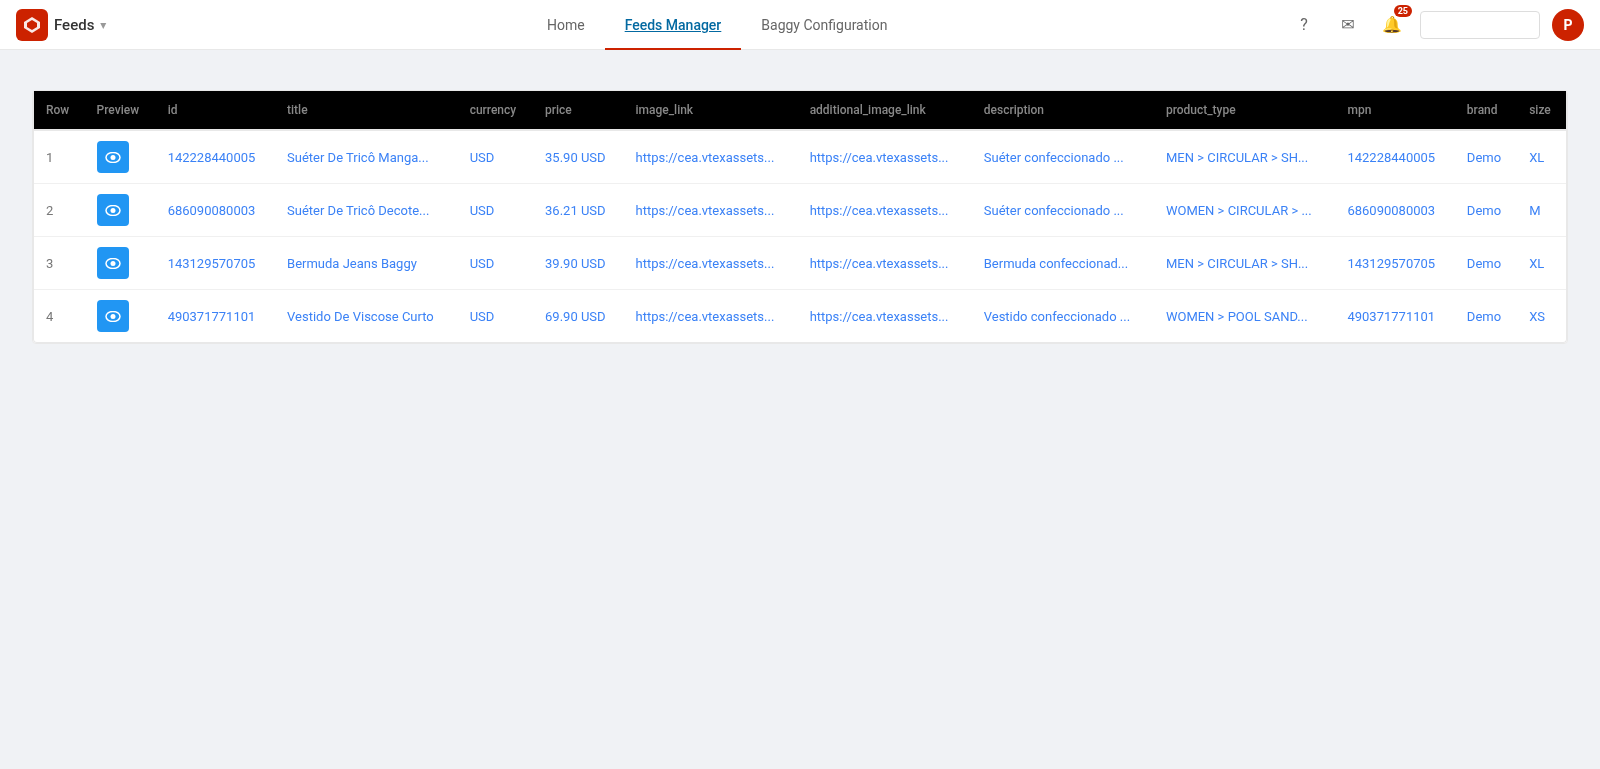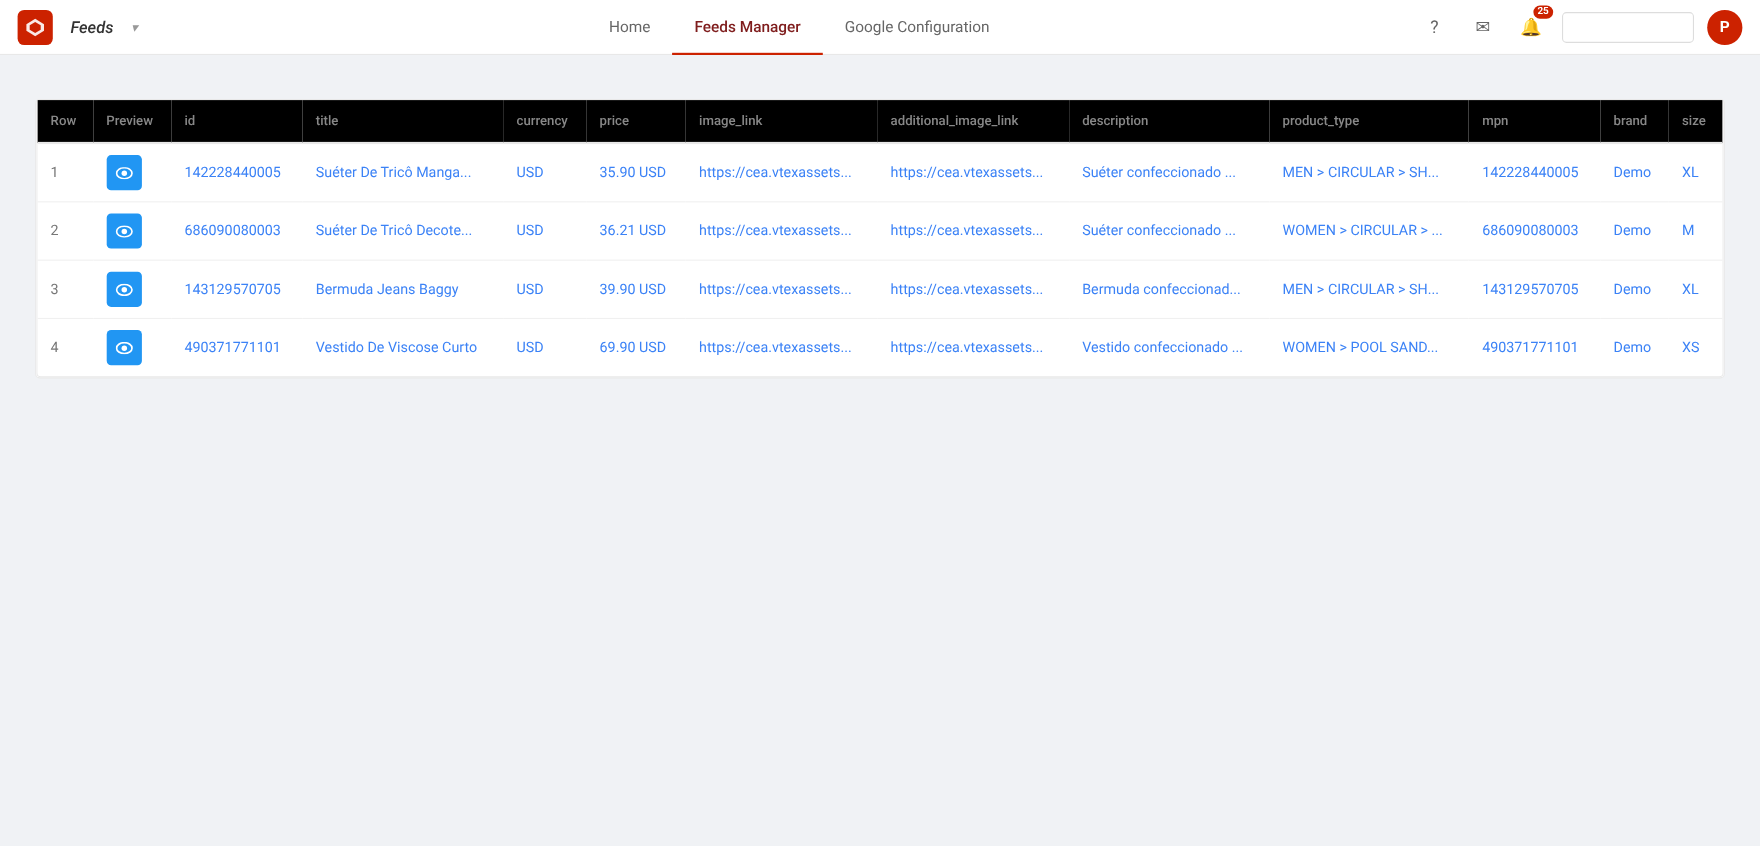--- a/index.html
+++ b/index.html
@@ -29,23 +29,22 @@
       align-items: center;
       justify-content: center;
       color: #fff;
       font-weight: bold;
       font-size: 14px;
       flex-shrink: 0;
     }
     .topnav-brand {
       display: flex;
       align-items: center;
-      gap: 16px;
+      gap: 6px;
       margin-right: 40px;
-      font-style: italic;
     }
     .topnav-brand-label {
       font-size: 15px;
       font-weight: 500;
       color: #333;
     }
     .topnav-brand-arrow {
       color: #999;
       font-size: 12px;
     }
@@ -61,22 +60,23 @@
       height: 50px;
       display: flex;
       align-items: center;
       cursor: pointer;
       font-size: 14px;
       color: #666;
       position: relative;
       text-decoration: none;
     }
     .nav-item.active {
-      color: #7f1d1d;
+      color: #0369a1;
       font-weight: 500;
+      text-decoration: underline;
     }
     .nav-item.active::after {
       content: '';
       position: absolute;
       bottom: 0;
       left: 0;
       right: 0;
       height: 2px;
       background: #cc2200;
     }
@@ -279,21 +279,21 @@
         <polygon points="9,4 14,7 14,11 9,14 4,11 4,7" fill="#cc2200"></polygon>
       </svg>
     </div>
     <span class="topnav-brand-label">Feeds</span>
     <span class="topnav-brand-arrow">▾</span>
   </div>
 
   <div class="topnav-nav">
     <a class="nav-item">Home</a>
     <a class="nav-item active">Feeds Manager</a>
-    <a class="nav-item">Google Configuration</a>
+    <a class="nav-item">Baggy Configuration</a>
   </div>
 
   <div class="topnav-right">
     <div class="icon-btn">?</div>
     <div class="icon-btn">✉</div>
     <div class="notif-wrapper">
       <div class="icon-btn">🔔</div>
       <span class="notif-badge">25</span>
     </div>
     <input class="search-box-nav" type="text" style="">

